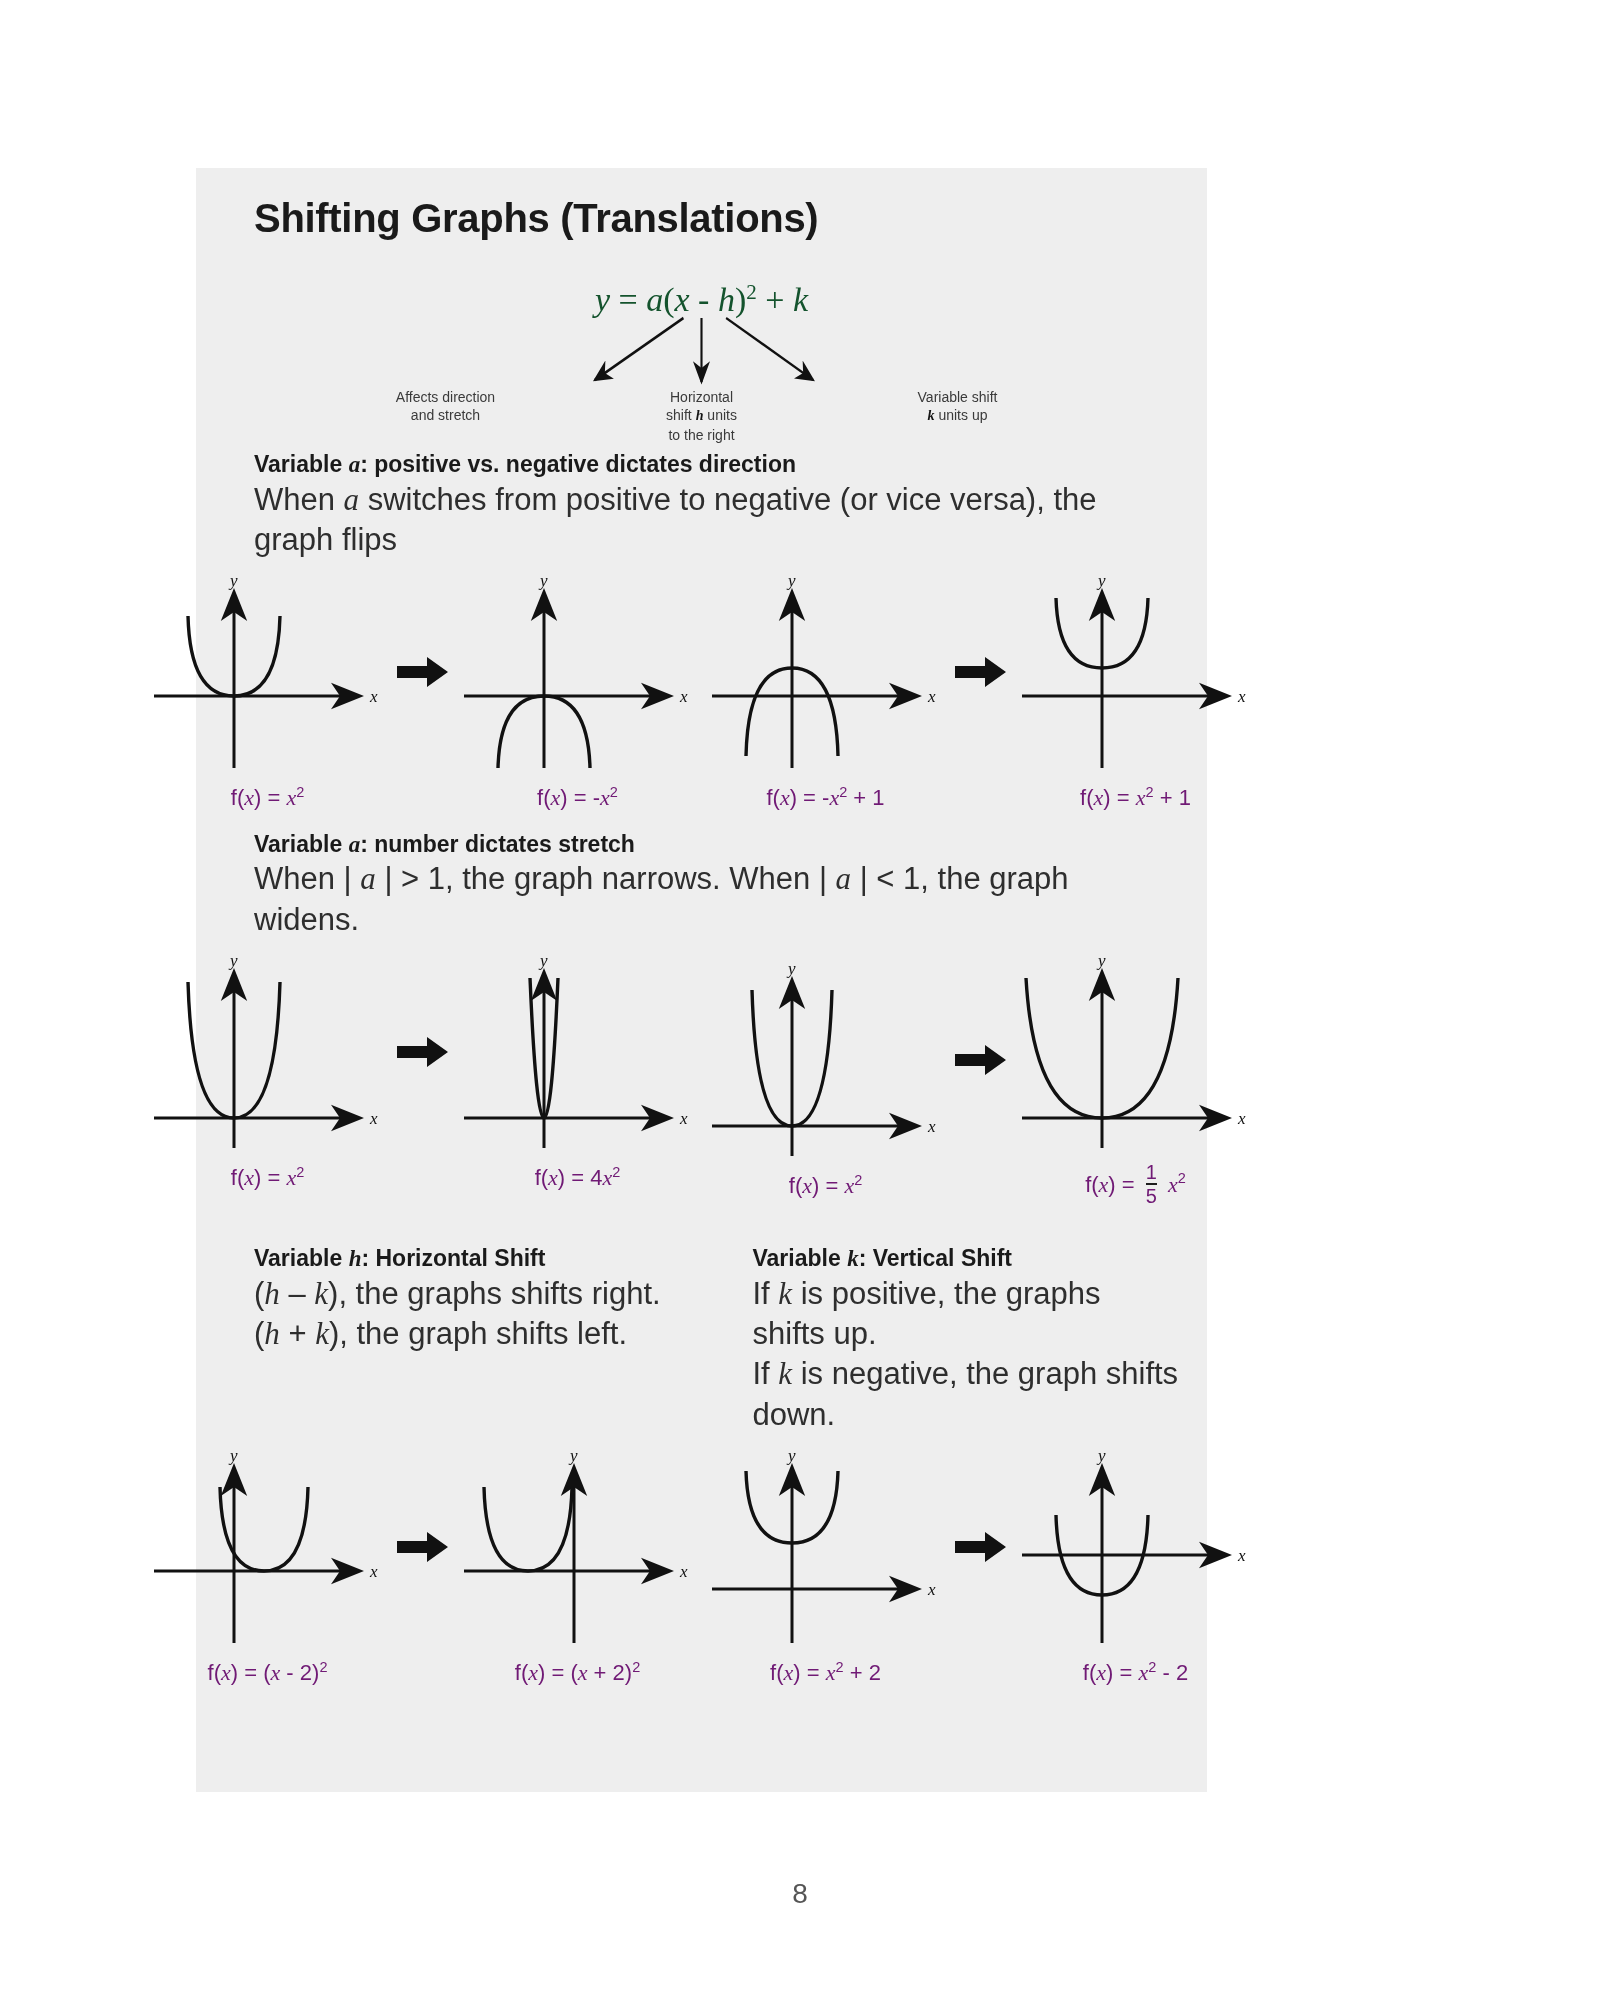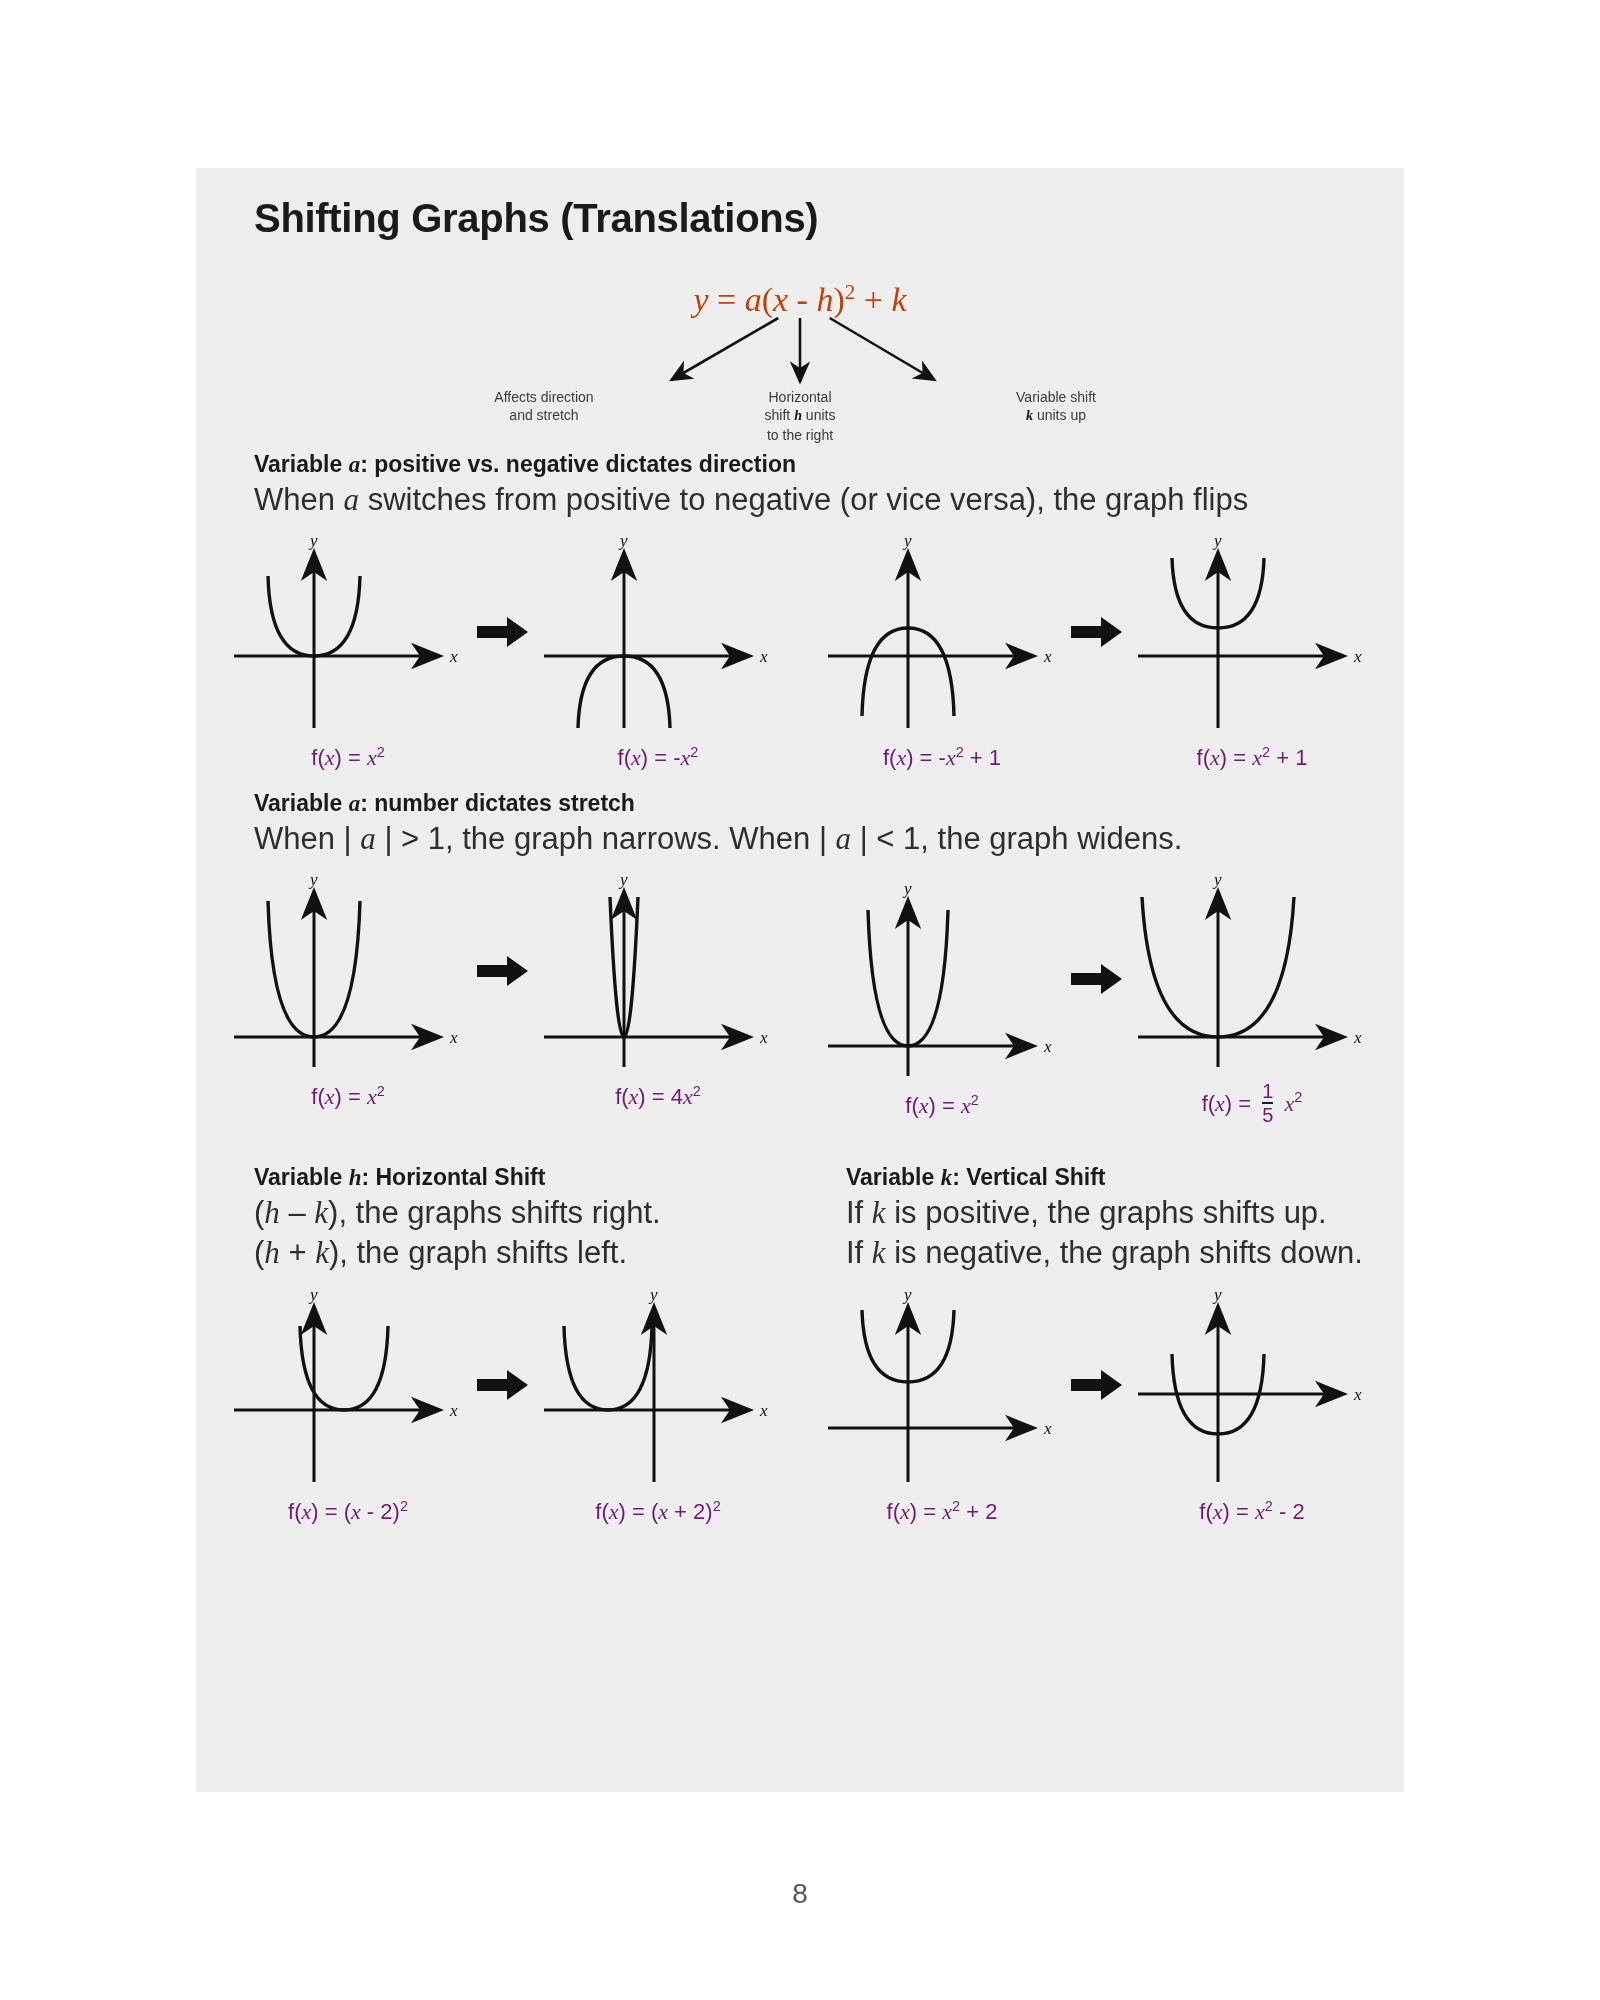--- a/index.html
+++ b/index.html
@@ -14,21 +14,21 @@
     position: relative;
     width: 1600px;
     height: 2000px;
     background: #ffffff;
     overflow: hidden;
   }
   .sheet {
     position: absolute;
     left: 196px;
     top: 168px;
-    width: 1208px;
+    width: 1011px;
     height: 1624px;
     background: #eeeeee;
   }
   .inner {
     position: absolute;
     left: 28px;
     top: 28px;
     right: 28px;
     bottom: 20px;
   }
@@ -49,21 +49,21 @@
     height: 210px;
   }
   .formula {
     position: absolute;
     left: 0; right: 0;
     top: 40px;
     text-align: center;
     font-family: "Liberation Serif", serif;
     font-style: italic;
     font-size: 34px;
-    color: #c2410c;
+    color: #14532d;
   }
   .formula .up { font-style: normal; }
   .formula sup { font-size: 0.62em; font-style: normal; }
   .arrows-svg { position: absolute; left: 0; top: 0; width: 100%; height: 210px; }
 
   .callouts {
     position: absolute;
     left: 0; right: 0;
     top: 148px;
     display: flex;

